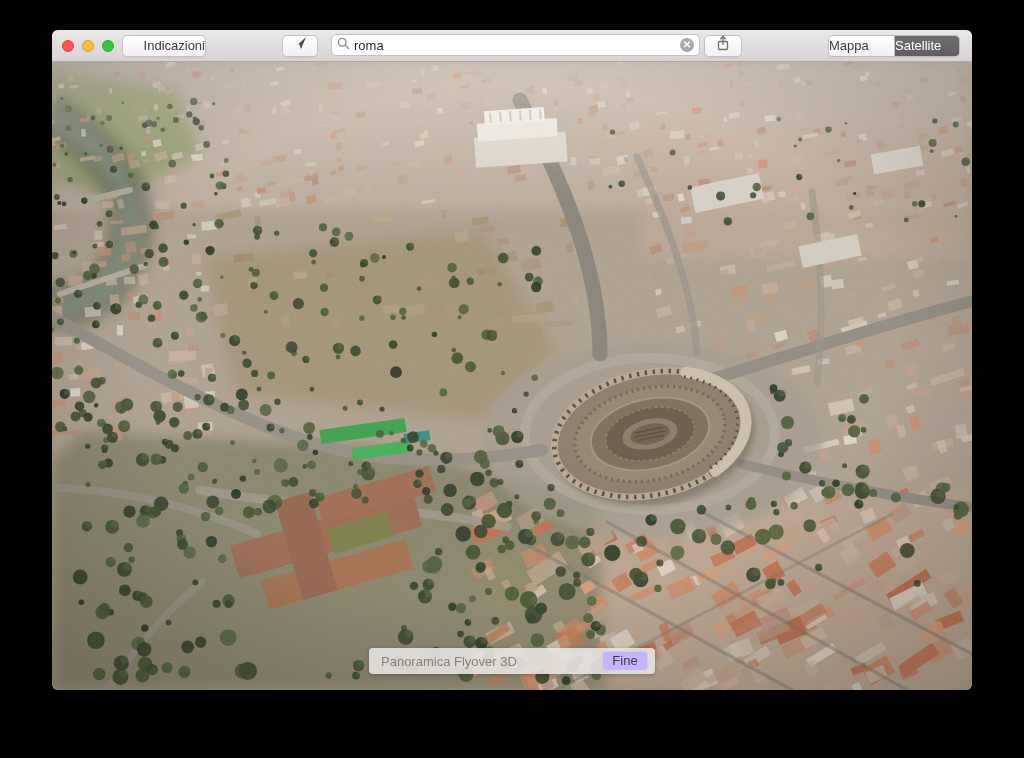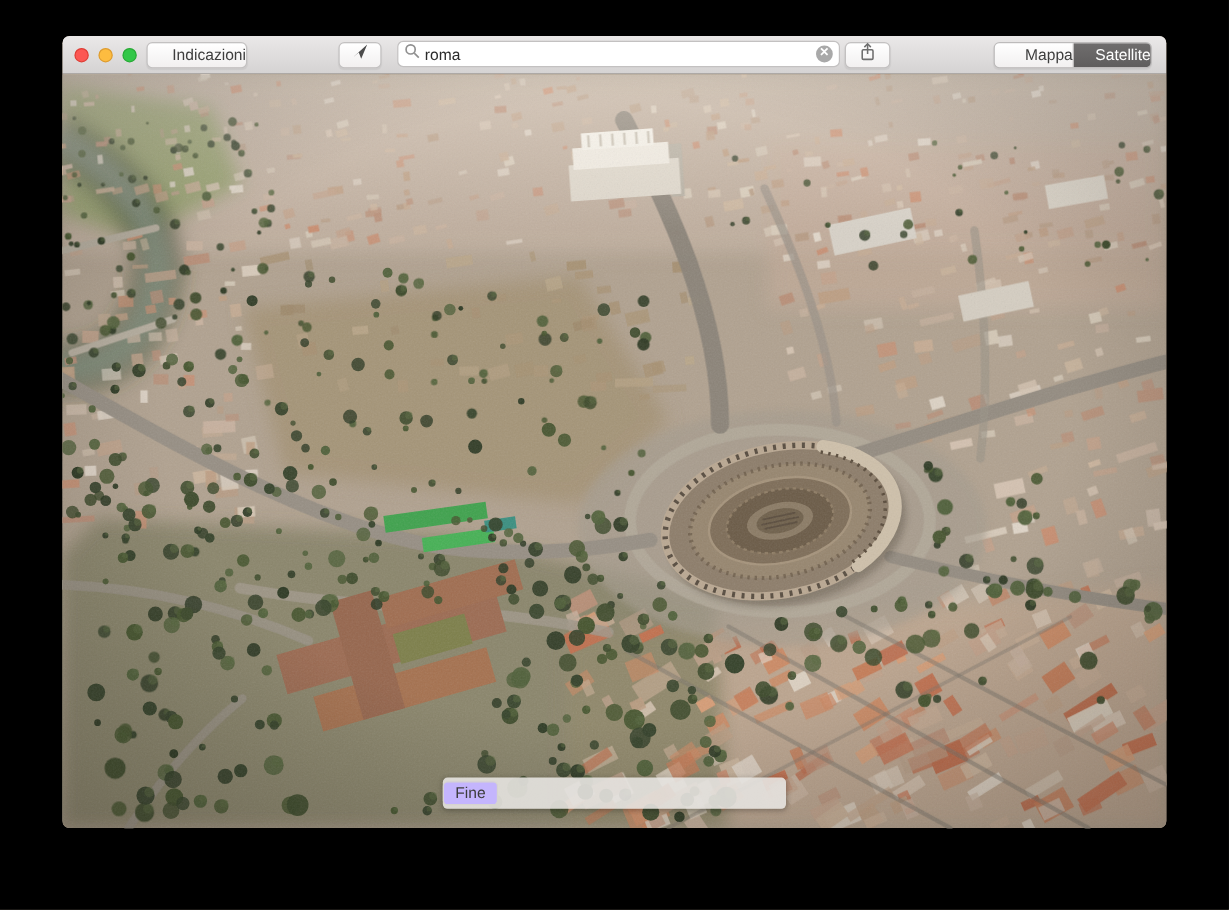--- a/index.html
+++ b/index.html
@@ -49,21 +49,21 @@
     color:#fff; font-size:10px; line-height:14px; text-align:center; font-weight:bold;
     cursor:default; user-select:none;
   }
 
   .segmented {
     position:absolute; top:5px; left:776px; width:132px; height:22px;
     border:1px solid #bdbbbb; border-radius:5px; overflow:hidden; display:flex;
     box-shadow:0 1px 1px rgba(0,0,0,.06);
   }
   .segment {
-    width:66px; height:100%; font-size:13px; line-height:20px; text-align:right;
+    width:66px; height:100%; font-size:13px; line-height:20px; text-align:left;
     background:linear-gradient(#ffffff,#f2f0f0); color:#3e3e3e;
   }
   .segment.selected { background:linear-gradient(#6f6d6d,#5f5d5d); color:#fff; }
   .segment + .segment { border-left:1px solid #bdbbbb; }
 
   .map-area { position:absolute; left:0; top:32px; width:920px; height:628px; }
   .map-area svg { display:block; }
 
   .flyover-bar {
     position:absolute; left:317px; top:586px; width:286px; height:26px;
@@ -1675,18 +1675,19 @@
             <line x1="-14" y1="4" x2="14" y2="4"></line>
           </g>
       </g>
 
       <rect x="0" y="0" width="920" height="628" filter="url(#f-noise)" opacity="0.13"></rect>
       <rect x="0" y="0" width="920" height="130" fill="url(#g-sky)"></rect>
       <rect x="0" y="0" width="920" height="628" fill="url(#g-vig)"></rect>
     </svg>
 
     <div class="flyover-bar">
+      <div class="flyover-title">Panoramica Flyover 3D</div>
       <div class="btn-done">
         <span>Fine</span>
       </div>
     </div>
   </div>
 </div>
 
 </body></html>

